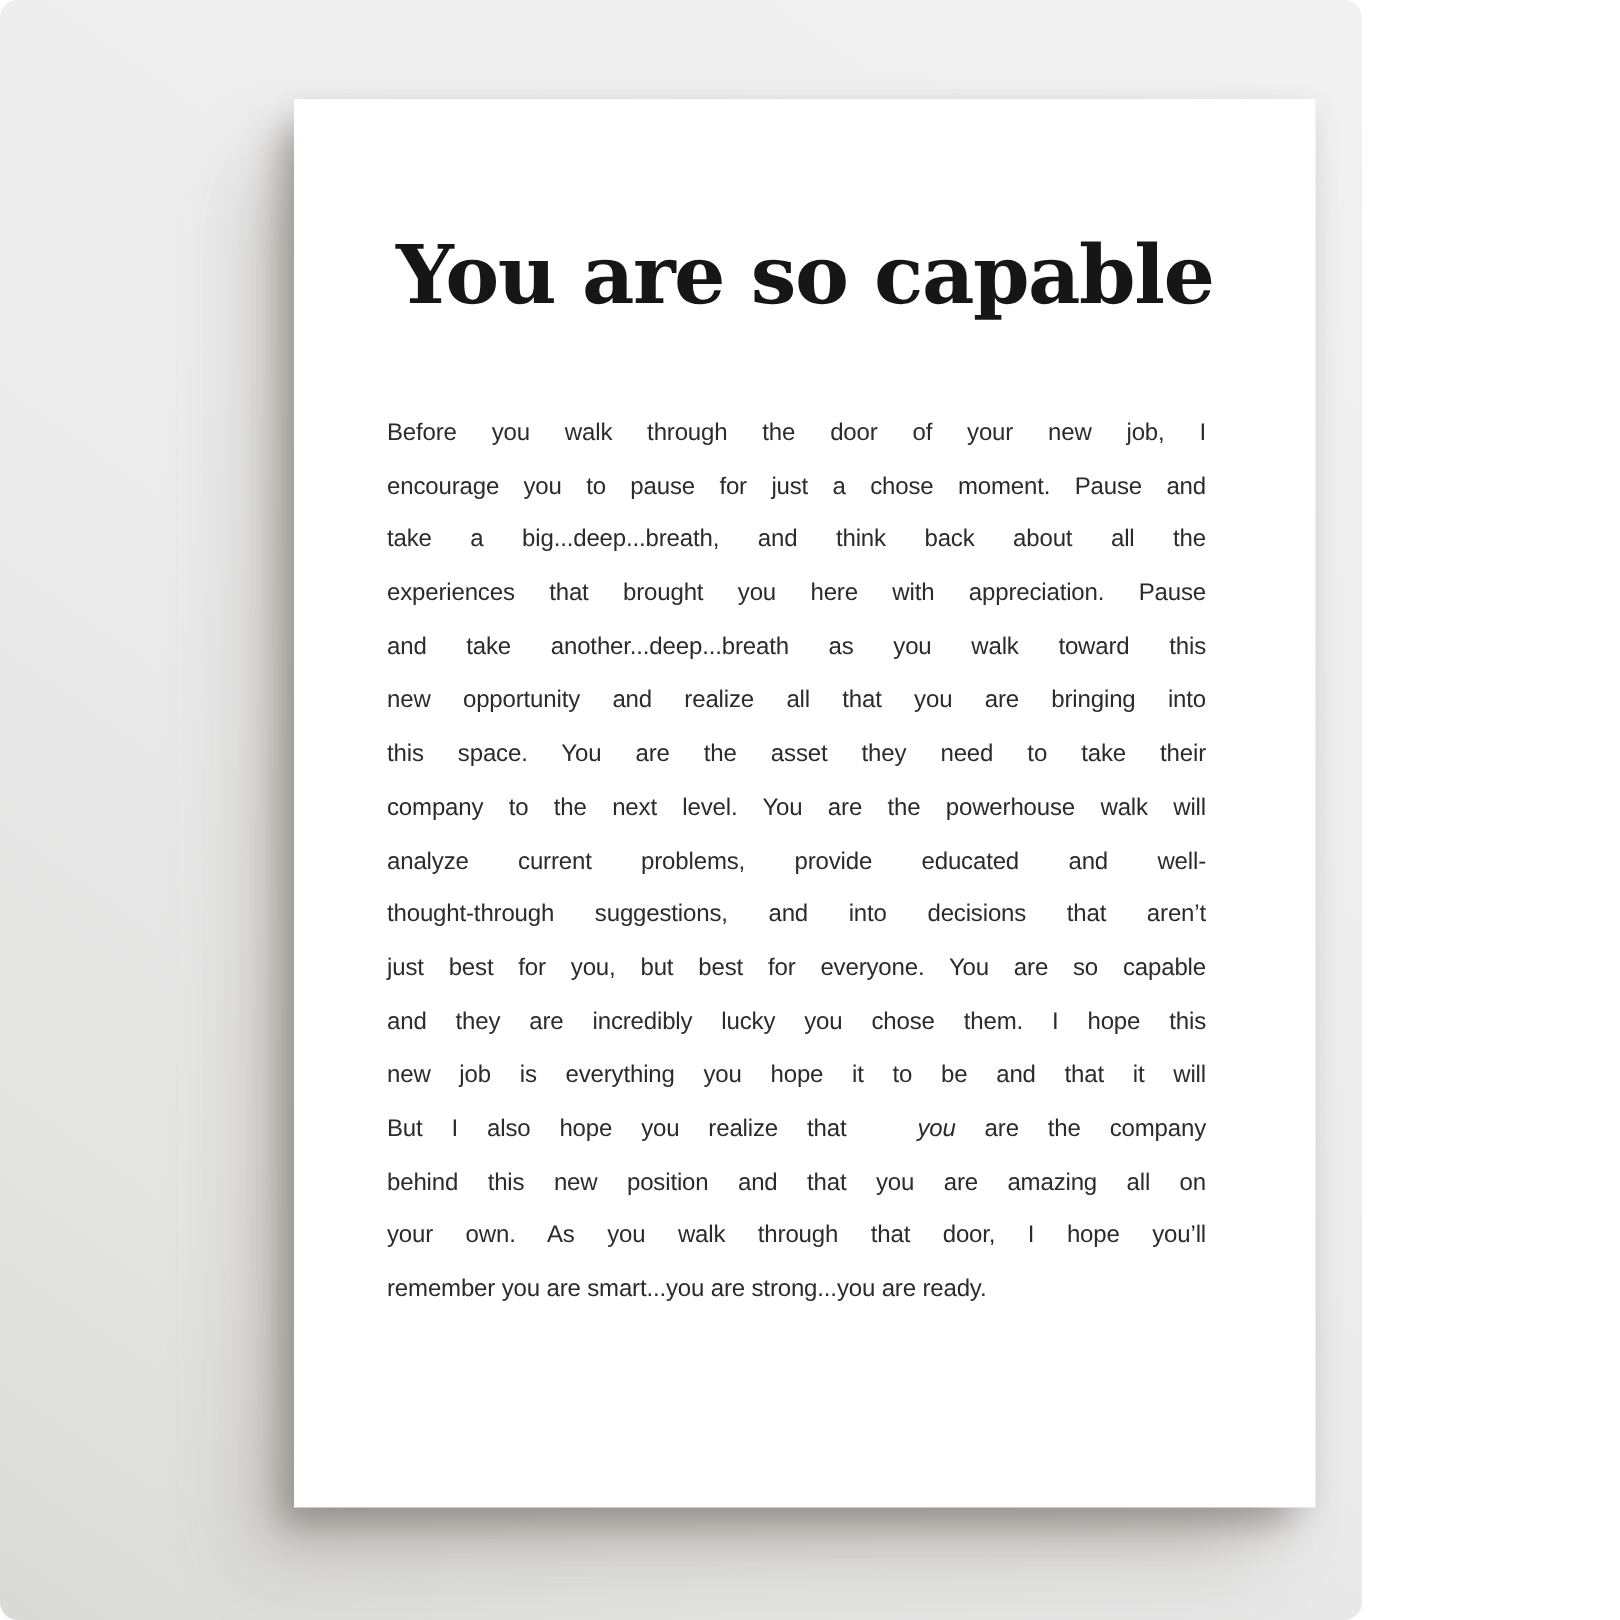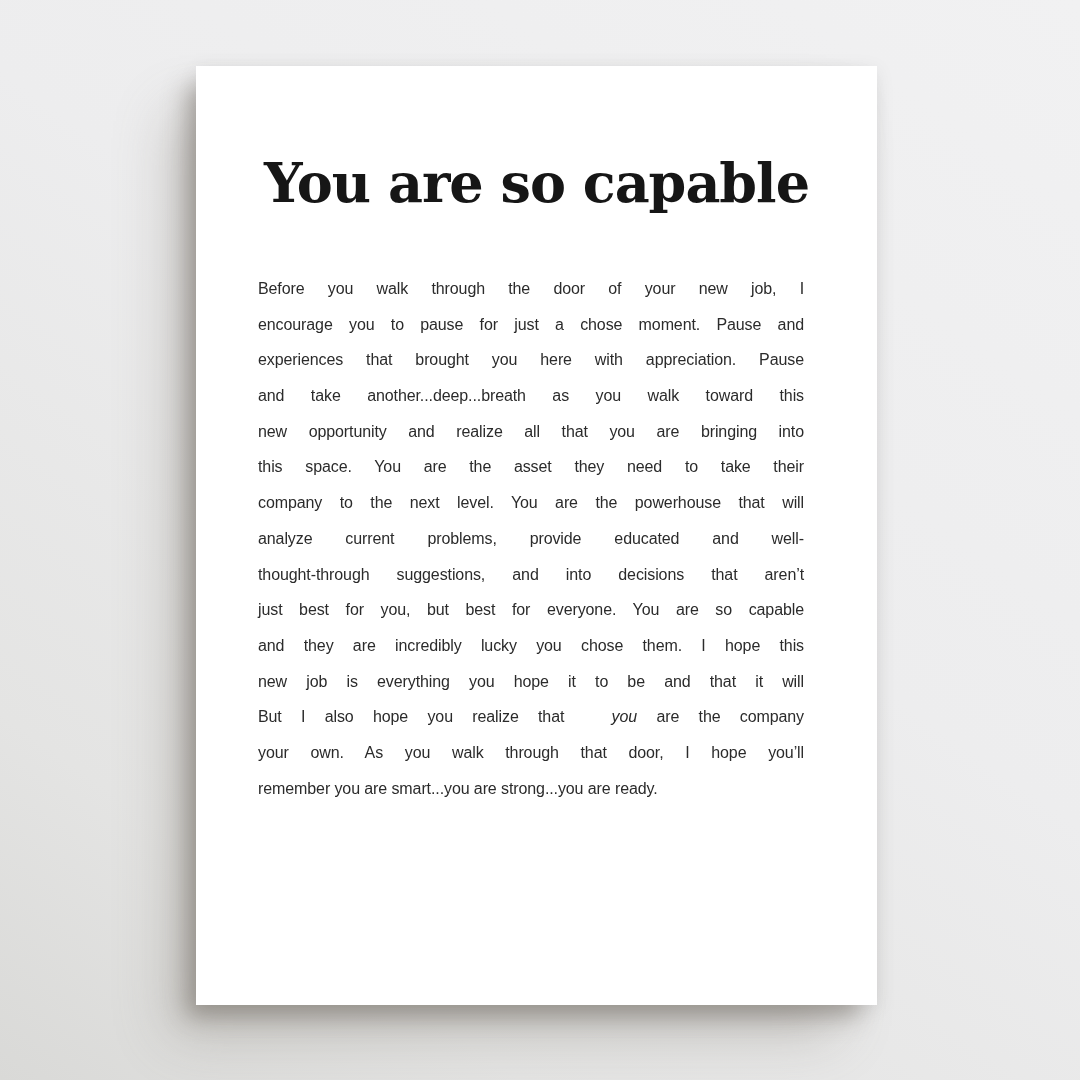--- a/index.html
+++ b/index.html
@@ -1,25 +1,26 @@
 <!DOCTYPE html>
 <html><head>
 <meta charset="utf-8">
 <style>
   html, body {
     margin: 0;
     padding: 0;
   }
   .scene {
     position: relative;
-    width: 1080px;
+    width: 908px;
     height: 1080px;
     overflow: hidden;
     background: linear-gradient(215deg, #f1f1f2 0%, #ededee 45%, #e4e4e3 80%, #d9d9d7 100%);
     font-family: "Liberation Sans", sans-serif;
+    border-radius: 12px;
   }
   .paper {
     position: absolute;
     left: 196px;
     top: 66px;
     width: 681px;
     height: 939px;
     background: #ffffff;
     box-shadow:
       -14px 16px 22px -4px rgba(106, 99, 92, 0.45),
@@ -66,28 +67,30 @@
 </style>
 </head>
 <body>
 
 <div class="scene">
   <div class="paper">
     <h1 class="title">You are so capable</h1>
     <div class="body-text">
       <div class="line">Before you walk through the door of your new job, I</div>
       <div class="line">encourage you to pause for just a chose moment. Pause and</div>
+      <div class="line">take a big...deep...breath, and think back about all the</div>
       <div class="line">experiences that brought you here with appreciation. Pause</div>
       <div class="line">and take another...deep...breath as you walk toward this</div>
       <div class="line">new opportunity and realize all that you are bringing into</div>
       <div class="line">this space. You are the asset they need to take their</div>
-      <div class="line">company to the next level. You are the powerhouse that will</div>
+      <div class="line">company to the next level. You are the powerhouse walk will</div>
       <div class="line">analyze current problems, provide educated and well-</div>
       <div class="line">thought-through suggestions, and into decisions that aren’t</div>
       <div class="line">just best for you, but best for everyone. You are so capable</div>
       <div class="line">and they are incredibly lucky you chose them. I hope this</div>
       <div class="line">new job is everything you hope it to be and that it will</div>
       <div class="line"><span>But I also hope you realize that </span><span class="italic">you</span><span> are the company</span></div>
+      <div class="line">behind this new position and that you are amazing all on</div>
       <div class="line">your own. As you walk through that door, I hope you’ll</div>
       <div class="line">remember you are smart...you are strong...you are ready.</div>
     </div>
   </div>
 </div>
 
 </body></html>

